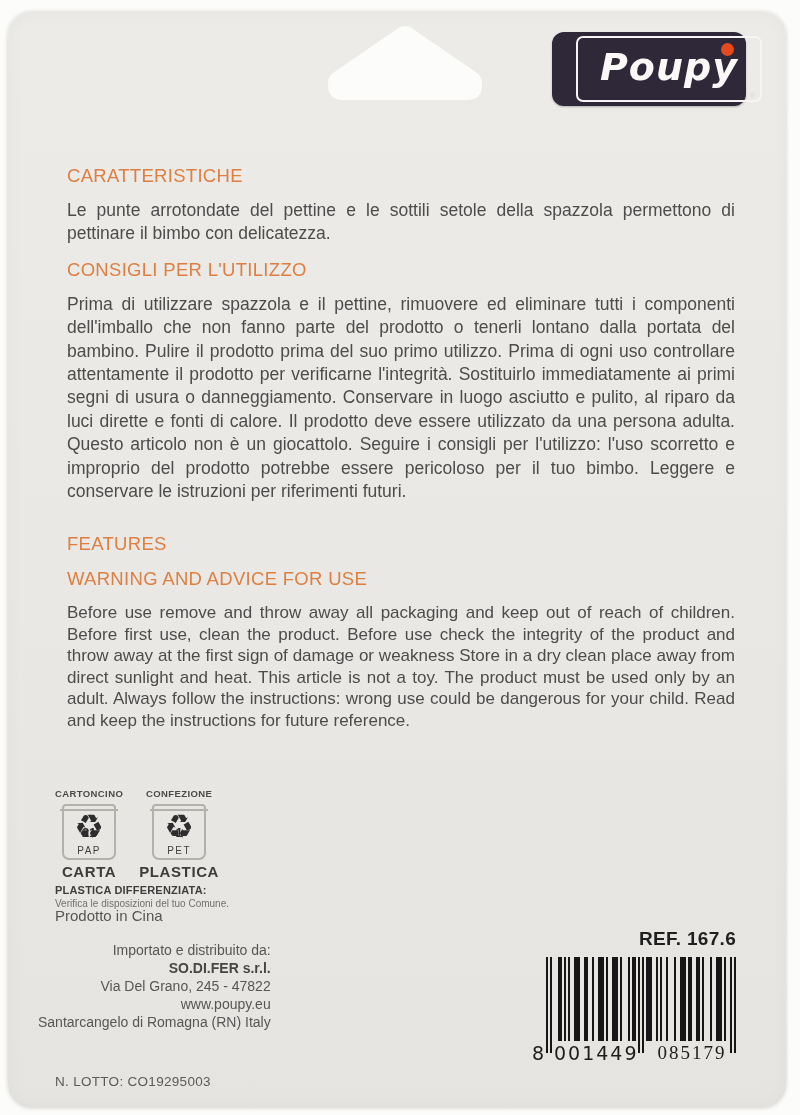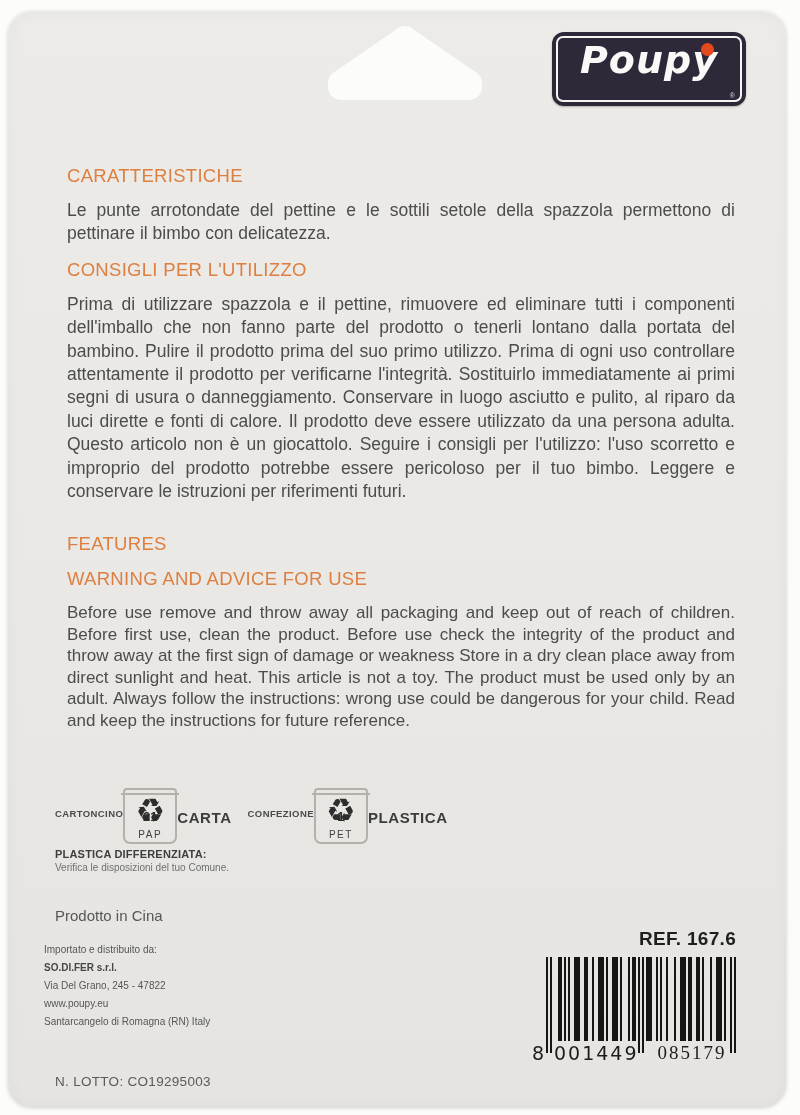--- a/index.html
+++ b/index.html
@@ -18,56 +18,56 @@
   .hang-hole{position:absolute;left:312px;top:13px;}
   
   .logo{
     position:absolute;top:20px;right:40px;width:194px;height:74px;
     background:#2e2839;border-radius:12px;box-sizing:border-box;padding:4px;
     box-shadow:0 1px 2px rgba(0,0,0,.25);
   }
   .logo-inner{
     width:100%;height:100%;box-sizing:border-box;
     border:2px solid #f6f5f3;border-radius:7px;position:relative;
-    display:flex;justify-content:center;
+    display:flex;align-items:center;justify-content:center;margin-left:20px;
   }
   .logo-text{
     color:#faf9f7;font-family:"DejaVu Sans", sans-serif;
     font-style:italic;font-weight:bold;font-size:38px;letter-spacing:1px;
     padding-bottom:5px;
   }
   .logo-dot{position:absolute;top:5px;right:26px;width:13px;height:13px;border-radius:50%;background:#e5491d;}
   .logo-reg{position:absolute;right:5px;bottom:1px;color:#d8d7d4;font-size:7px;}
   
   .text-col{position:absolute;left:47px;top:140px;width:692px;}
   .sec-h{margin:12px;color:#dd7f41;font-size:18.5px;font-weight:normal;line-height:23px;letter-spacing:.3px;}
   .sec-p{margin:12px;color:#4c4c4c;text-align:justify;}
   .p-it{font-size:17.5px;line-height:23.4px;margin-bottom:2px;}
   .p-en{font-size:17px;line-height:21.5px;margin-bottom:1px;}
   .gap-top{margin-top:29px;}
   
   .recycle-block{position:absolute;left:47px;top:776px;}
   .r-cols{display:flex;gap:16px;}
-  .r-col{display:flex;align-items:center;}
+  .r-col{display:flex;flex-direction:column;align-items:center;}
   .r-top{font-size:9.5px;font-weight:bold;color:#4a4a4a;letter-spacing:.4px;margin-bottom:5px;white-space:nowrap;}
   .r-bin{
     width:50px;height:52px;border:2px solid #b3b1ac;border-radius:4px 4px 7px 7px;
     position:relative;display:flex;justify-content:center;
   }
   .r-bin::before{content:"";position:absolute;top:3px;left:-4px;right:-4px;border-top:2px solid #b3b1ac;}
   .r-glyph{font-family:"DejaVu Sans", sans-serif;font-size:33px;line-height:38px;color:#2d2d2d;margin-top:2px;}
   .r-code{position:absolute;top:19px;left:0;right:0;text-align:center;font-size:13px;font-weight:bold;color:#2d2d2d;}
   .r-mat{position:absolute;bottom:2px;left:0;right:0;text-align:center;font-size:10px;color:#3f3f3f;letter-spacing:1.5px;}
   .r-bottom{margin-top:3px;font-size:15px;font-weight:bold;color:#3c3c3c;letter-spacing:.6px;}
   .r-note{margin-top:4px;}
   .r-note-title{font-size:11px;font-weight:bold;color:#3e3e3e;letter-spacing:.2px;}
   .r-note-text{font-size:10px;color:#707070;margin-top:2px;}
   
   .origin{position:absolute;left:47px;top:895px;font-size:15px;color:#565656;}
-  .importer{position:absolute;left:36px;top:929px;font-size:10px;line-height:18px;color:#565656;}
+  .importer{position:absolute;left:30px;top:929px;font-size:14px;line-height:18px;color:#565656;text-align:right;}
   .importer .bold{font-weight:bold;color:#464646;}
   .lot{position:absolute;left:47px;top:1033px;font-size:13.5px;color:#5a5a5a;letter-spacing:.3px;margin-top:29px;}
   
   .ref-bc{position:absolute;top:916px;right:48px;width:206px;}
   .ref{text-align:right;font-size:19px;font-weight:bold;color:#1f1f1f;margin-bottom:7px;letter-spacing:.3px;padding-right:2px;}
   .bc-bars{display:flex;align-items:flex-start;margin-left:14px;height:96px;}
   .bc-mod{flex:0 0 2px;width:2px;height:84px;}
   .bc-mod.on{background:#161616;}
   .bc-mod.guard{height:96px;}
   .bc-digits{display:flex;margin-top:-11px;font-family:"DejaVu Sans", sans-serif;font-size:19px;color:#1c1c1c;}

